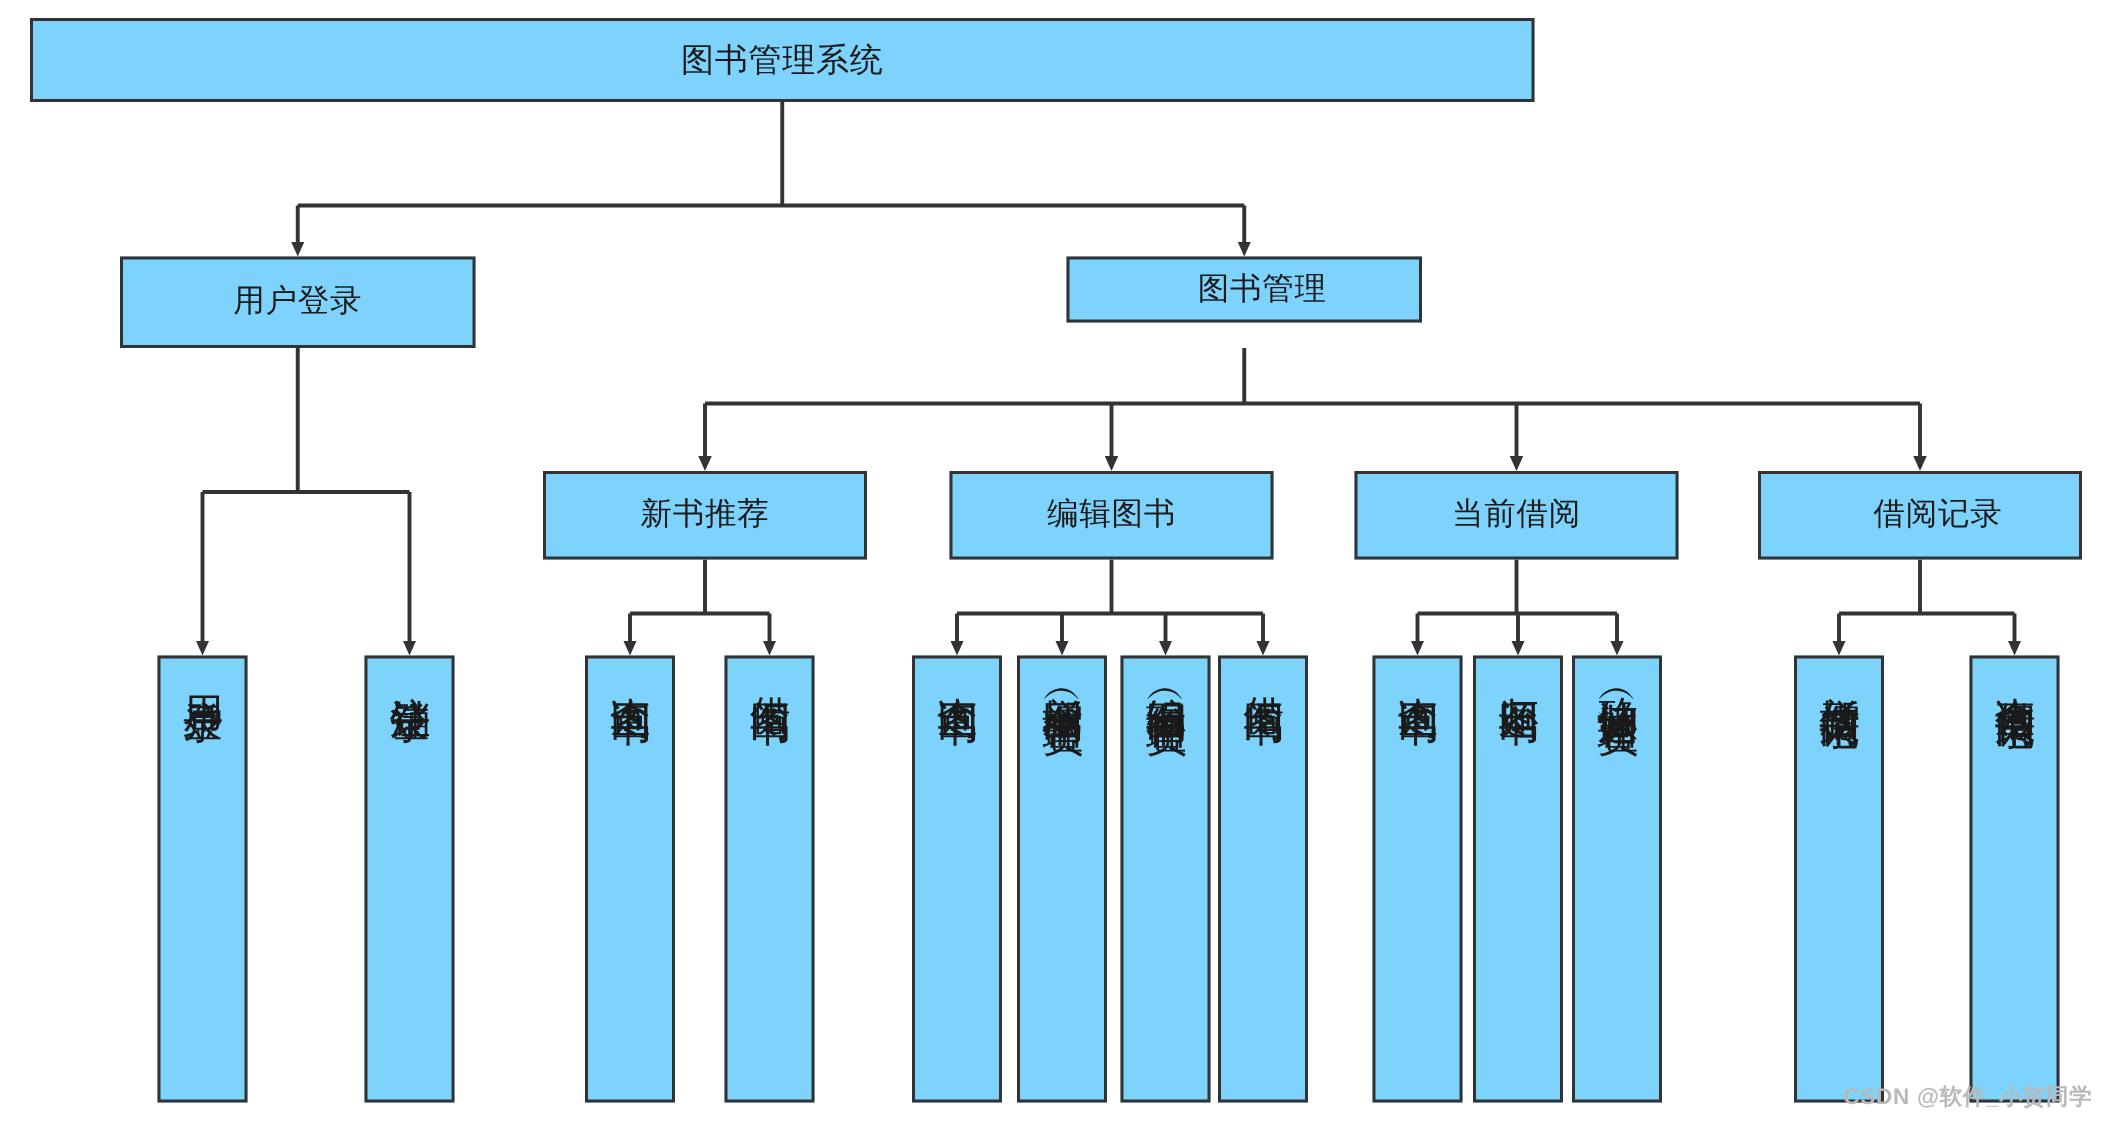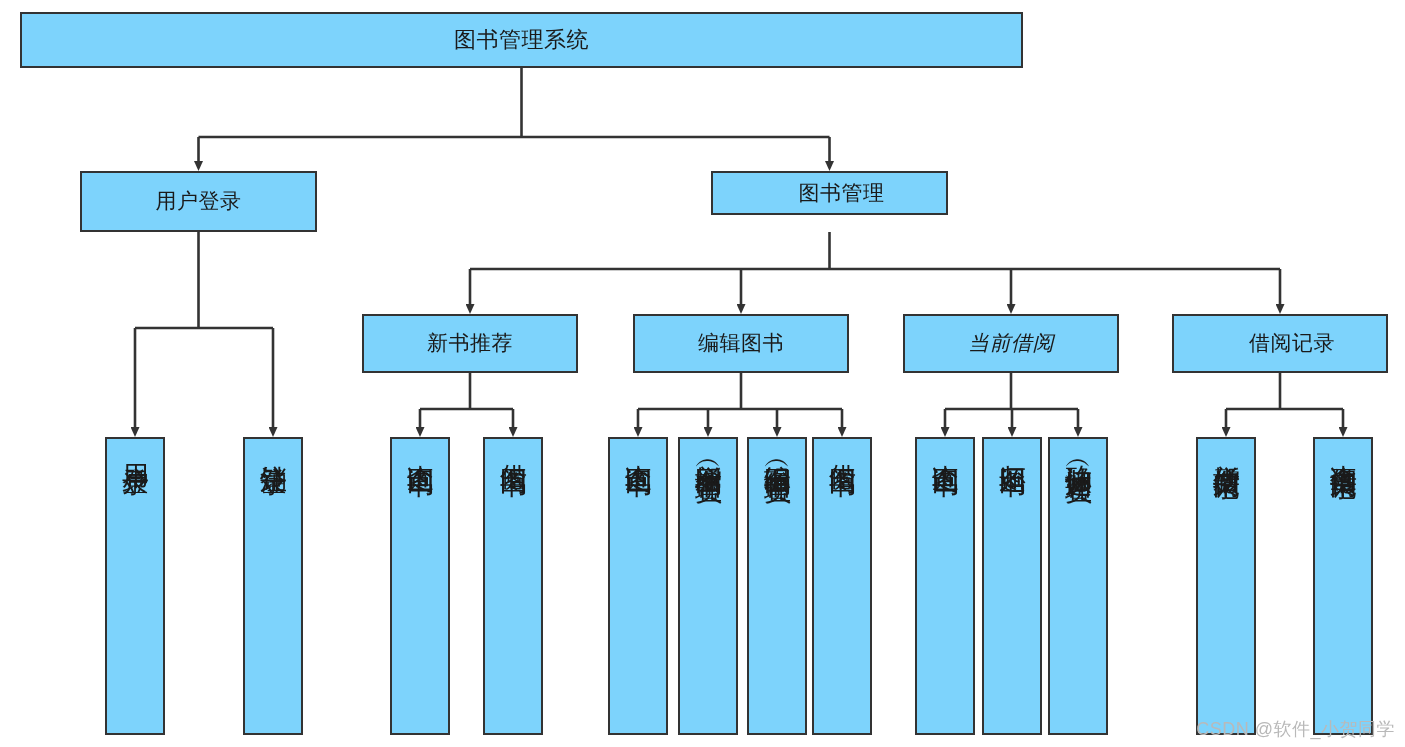--- a/index.html
+++ b/index.html
@@ -61,25 +61,26 @@
     text-orientation: upright;
     font-size: 27px;
     letter-spacing: 2px;
     line-height: 1.0;
     white-space: normal;
   }
   #watermark {
     position: absolute;
     right: 10px;
     bottom: 6px;
-    font-size: 18px;
+    font-size: 15px;
     color: #b9b9b9;
     letter-spacing: 0.5px;
     z-index: 5;
     white-space: nowrap;
+    font-weight: bold;
   }
 </style>
 </head>
 <body>
 
 <div id="canvas">
 
   <svg id="edges" viewBox="0 0 1405 747">
     <defs>
       <marker id="arrow" markerWidth="10" markerHeight="9" refX="1" refY="4.5" orient="auto" markerUnits="userSpaceOnUse">
@@ -132,21 +133,21 @@
       </div>
       <div class="node h" style="left: 711px; top: 171px; width: 237px; height: 44px; padding-left: 24px;">
         <span class="label">图书管理</span>
       </div>
       <div class="node h" style="left: 362px; top: 314px; width: 216px; height: 59px;">
         <span class="label">新书推荐</span>
       </div>
       <div class="node h" style="left: 633px; top: 314px; width: 216px; height: 59px;">
         <span class="label">编辑图书</span>
       </div>
-      <div class="node h" style="left: 903px; top: 314px; width: 216px; height: 59px; font-style: italic;">
+      <div class="node h" style="left: 903px; top: 314px; width: 216px; height: 59px;">
         <span class="label">当前借阅</span>
       </div>
       <div class="node h" style="left: 1172px; top: 314px; width: 216px; height: 59px; padding-left: 24px;">
         <span class="label">借阅记录</span>
       </div>
       <div class="node v" style="left: 105px; top: 437px; width: 60px; height: 298px;">
         <span class="label">用户登录</span>
       </div>
       <div class="node v" style="left: 243px; top: 437px; width: 60px; height: 298px;">
         <span class="label">注销登录</span>

